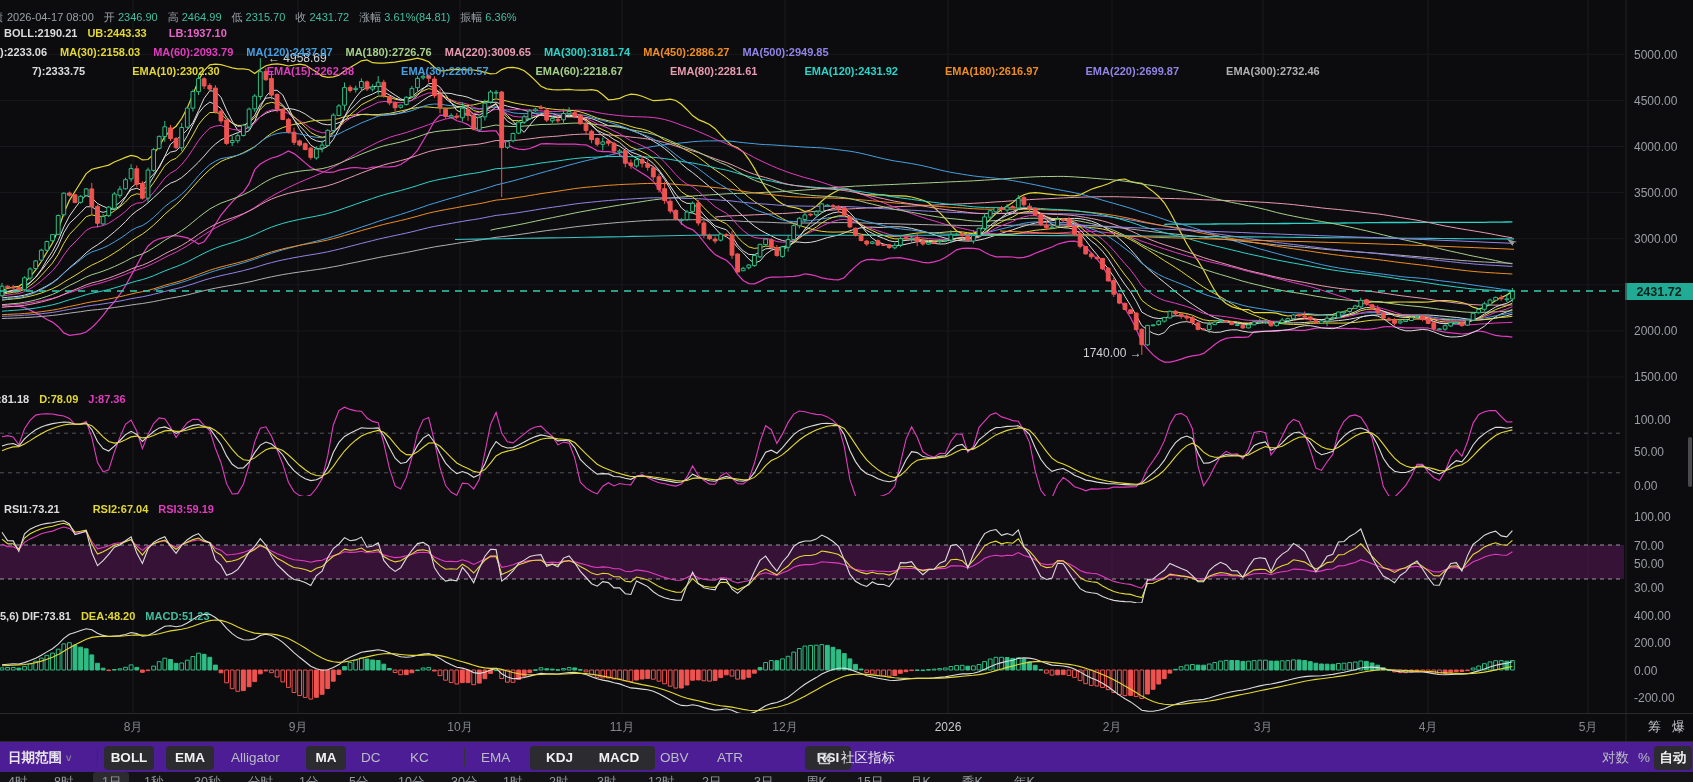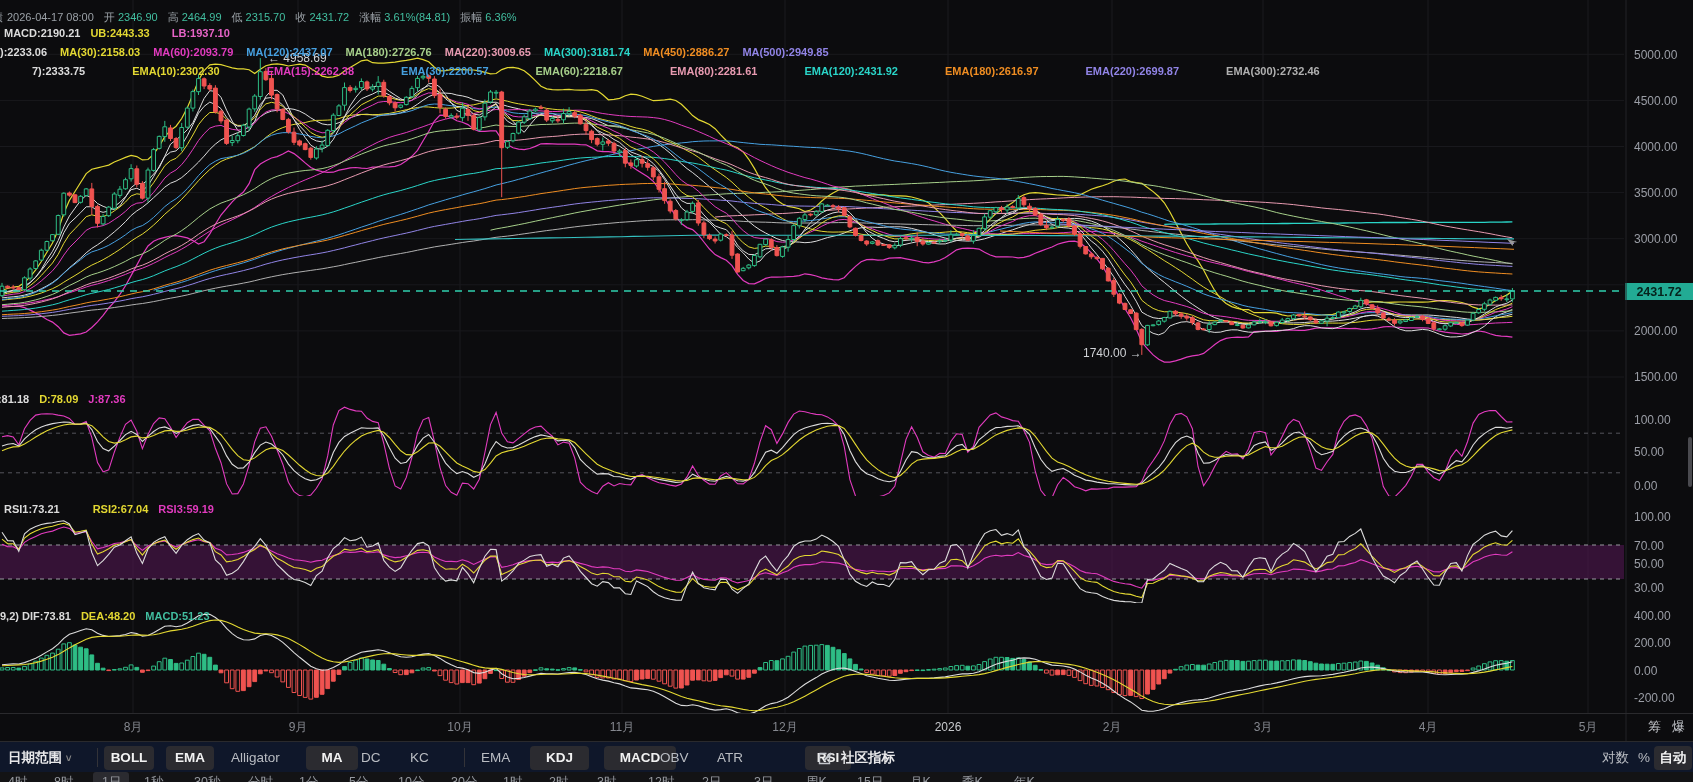--- a/index.html
+++ b/index.html
@@ -1,21 +1,21 @@
 <!DOCTYPE html>
 <html><head><meta charset="utf-8"><style>
 * { margin:0; padding:0; box-sizing:border-box; }
 html,body { width:1693px; height:782px; background:#0c0c0e; overflow:hidden;
   font-family:"Liberation Sans", sans-serif; }
 #chart { position:absolute; left:0; top:0; }
 .leg { position:absolute; white-space:nowrap; font-size:11px; font-weight:700; z-index:5; }
 .leg span { margin-right:10px; }
 .lg2 span { margin-right:13px; }
 .lg3 span { margin-right:15px;margin-left:32px; }
-.toolbar { position:absolute; left:0; top:741px; width:1693px; height:31px; background:#0f172a; border-top:1px solid #2a2a2d; z-index:8; }
+.toolbar { position:absolute; left:0; top:741px; width:1693px; height:31px; background:#4c1d95; border-top:1px solid #2a2a2d; z-index:8; }
 .tb { position:absolute; top:0; height:31px; line-height:31px; font-size:13.5px; color:#b9bcc2; }
 .btn { position:absolute; top:4px; height:24px; line-height:24px; background:#2b2b30; border-radius:4px; color:#f2f2f2; font-weight:700; font-size:13.5px; text-align:center; }
 .botrow { position:absolute; left:0; top:772px; width:1693px; height:10px; background:#131315; z-index:8; }
 .bt { position:absolute; top:2px; font-size:12.5px; color:#96999f; }
 </style></head><body>
 <svg id="chart" width="1693" height="782" viewBox="0 0 1693 782">
 <defs>
 <clipPath id="cpM">
         <rect x="0" y="0" width="1624" height="391"></rect>
       </clipPath>
@@ -139,59 +139,59 @@
     <text x="1428" y="730.5" font-size="12" fill="#85888f" text-anchor="middle">4月</text>
     <text x="1588" y="730.5" font-size="12" fill="#85888f" text-anchor="middle">5月</text>
 <text x="1648" y="731" font-size="13" fill="#c5c8cd">筹</text>
 <text x="1672" y="731" font-size="13" fill="#c5c8cd">爆</text>
 </svg>
 
 <div class="leg" style="left:0;top:10px;font-weight:400;color:#9aa0a6;">
 <span style="margin-right:4px;margin-left:-8px;">绩</span><span>2026-04-17 08:00</span><span>开 <b style="color:#42bfa0;font-weight:400;">2346.90</b></span><span>高 <b style="color:#42bfa0;font-weight:400;">2464.99</b></span><span>低 <b style="color:#42bfa0;font-weight:400;">2315.70</b></span><span>收 <b style="color:#42bfa0;font-weight:400;">2431.72</b></span><span>涨幅 <b style="color:#42bfa0;font-weight:400;">3.61%(84.81)</b></span><span>振幅 <b style="color:#42bfa0;font-weight:400;">6.36%</b></span>
 </div>
 <div class="leg" style="left:4px;top:27px;">
-<span style="color:#dcdcdc;">MACD:2190.21</span><span style="color:#e3d832;">UB:2443.33</span><span style="color:#e864c8;padding-left:12px;">LB:1937.10</span>
+<span style="color:#dcdcdc;">BOLL:2190.21</span><span style="color:#e3d832;">UB:2443.33</span><span style="color:#e864c8;padding-left:12px;">LB:1937.10</span>
 </div>
 <div class="leg lg2" style="left:0px;top:46px;">
 <span style="color:#dcdcdc;">):2233.06</span><span style="color:#e3d832;">MA(30):2158.03</span><span style="color:#e23bbf;">MA(60):2093.79</span><span style="color:#46a0e0;">MA(120):2437.07</span><span style="color:#a6cf8a;">MA(180):2726.76</span><span style="color:#e79ab0;">MA(220):3009.65</span><span style="color:#2ad5c8;">MA(300):3181.74</span><span style="color:#ef8d22;">MA(450):2886.27</span><span style="color:#9184e6;">MA(500):2949.85</span>
 </div>
 <div class="leg lg3" style="left:0px;top:65px;">
 <span style="color:#dcdcdc;">7):2333.75</span><span style="color:#e3d832;">EMA(10):2302.30</span><span style="color:#e23bbf;">EMA(15):2262.38</span><span style="color:#46a0e0;">EMA(30):2200.57</span><span style="color:#a6cf8a;">EMA(60):2218.67</span><span style="color:#e79ab0;">EMA(80):2281.61</span><span style="color:#2ad5c8;">EMA(120):2431.92</span><span style="color:#ef8d22;">EMA(180):2616.97</span><span style="color:#9184e6;">EMA(220):2699.87</span><span style="color:#b0b0b0;">EMA(300):2732.46</span>
 </div>
 <div class="leg" style="left:-10px;top:393px;">
 <span style="color:#dcdcdc;">K:81.18</span><span style="color:#e3d832;margin-top:40px;">D:78.09</span><span style="color:#e23bbf;text-align:center;">J:87.36</span>
 </div>
 <div class="leg" style="left:4px;top:503px;">
 <span style="color:#dcdcdc;">RSI1:73.21</span><span style="color:#e3d832;padding-left:23px;">RSI2:67.04</span><span style="color:#e23bbf;">RSI3:59.19</span>
 </div>
 <div class="leg" style="left:0;top:610px;">
-<span style="color:#dcdcdc;">9,2) DIF:73.81</span><span style="color:#e3d832;">DEA:48.20</span><span style="color:#42bfa0;">MACD:51.23</span>
+<span style="color:#dcdcdc;">5,6) DIF:73.81</span><span style="color:#e3d832;">DEA:48.20</span><span style="color:#42bfa0;">MACD:51.23</span>
 </div>
 
 <div class="toolbar">
 <span class="tb" style="left:8px;color:#e8e8ea;font-weight:700;">日期范围 <span style="color:#888;font-size:10px;">˅</span></span>
 <span style="position:absolute;left:97px;top:6px;height:19px;border-left:1px solid #333338;"></span>
 <span class="btn" style="left:104px;width:50px;">BOLL</span>
 <span class="btn" style="left:166px;width:48px;">EMA</span>
 <span class="tb" style="left:231px;">Alligator</span>
-<span class="btn" style="left:306px;width:52px;">MA</span>
+<span class="btn" style="left:306px;width:40px;">MA</span>
 <span class="tb" style="left:361px;">DC</span>
 <span class="tb" style="left:410px;">KC</span>
 <span style="position:absolute;left:464px;top:6px;height:19px;border-left:1px solid #333338;"></span>
 <span class="tb" style="left:481px;">EMA</span>
 <span class="btn" style="left:530px;width:59px;">KDJ</span>
-<span class="btn" style="left:604px;width:72px;">MACD</span>
+<span class="btn" style="left:583px;width:72px;">MACD</span>
 <span class="tb" style="left:660px;">OBV</span>
 <span class="tb" style="left:717px;">ATR</span>
 <span class="btn" style="left:805px;width:46px;">RSI</span>
 <svg style="position:absolute;left:818px;top:8px;" width="15" height="15" viewBox="0 0 15 15">
       <path d="M1.5 3.5h7M1.5 3.5v10h10v-7" stroke="#c5c8cd" stroke-width="1.4" fill="none"></path>
       <path d="M6 9l6.5-6.5 1.5 1.5L7.5 10.5 5.7 10.9z" fill="#c5c8cd"></path>
     </svg>
-<span class="tb" style="left:841px;color:#e8e8ea;font-weight:700;">社区指标</span>
+<span class="tb" style="left:841px;color:#e8e8ea;font-weight:400;">社区指标</span>
 <span class="tb" style="left:1602px;">对数</span>
 <span class="tb" style="left:1638px;">%</span>
 <span class="btn" style="left:1654px;width:38px;">自动</span>
 </div>
 <div class="botrow">
 <span style="position:absolute;left:93px;top:0px;width:36px;height:14px;background:#2b2b30;border-radius:3px;"></span>
 <span class="bt" style="left:8px;">4时</span>
     <span class="bt" style="left:54px;">8时</span>
     <span class="bt" style="left:102px;">1日</span>
     <span class="bt" style="left:144px;">1秒</span>

